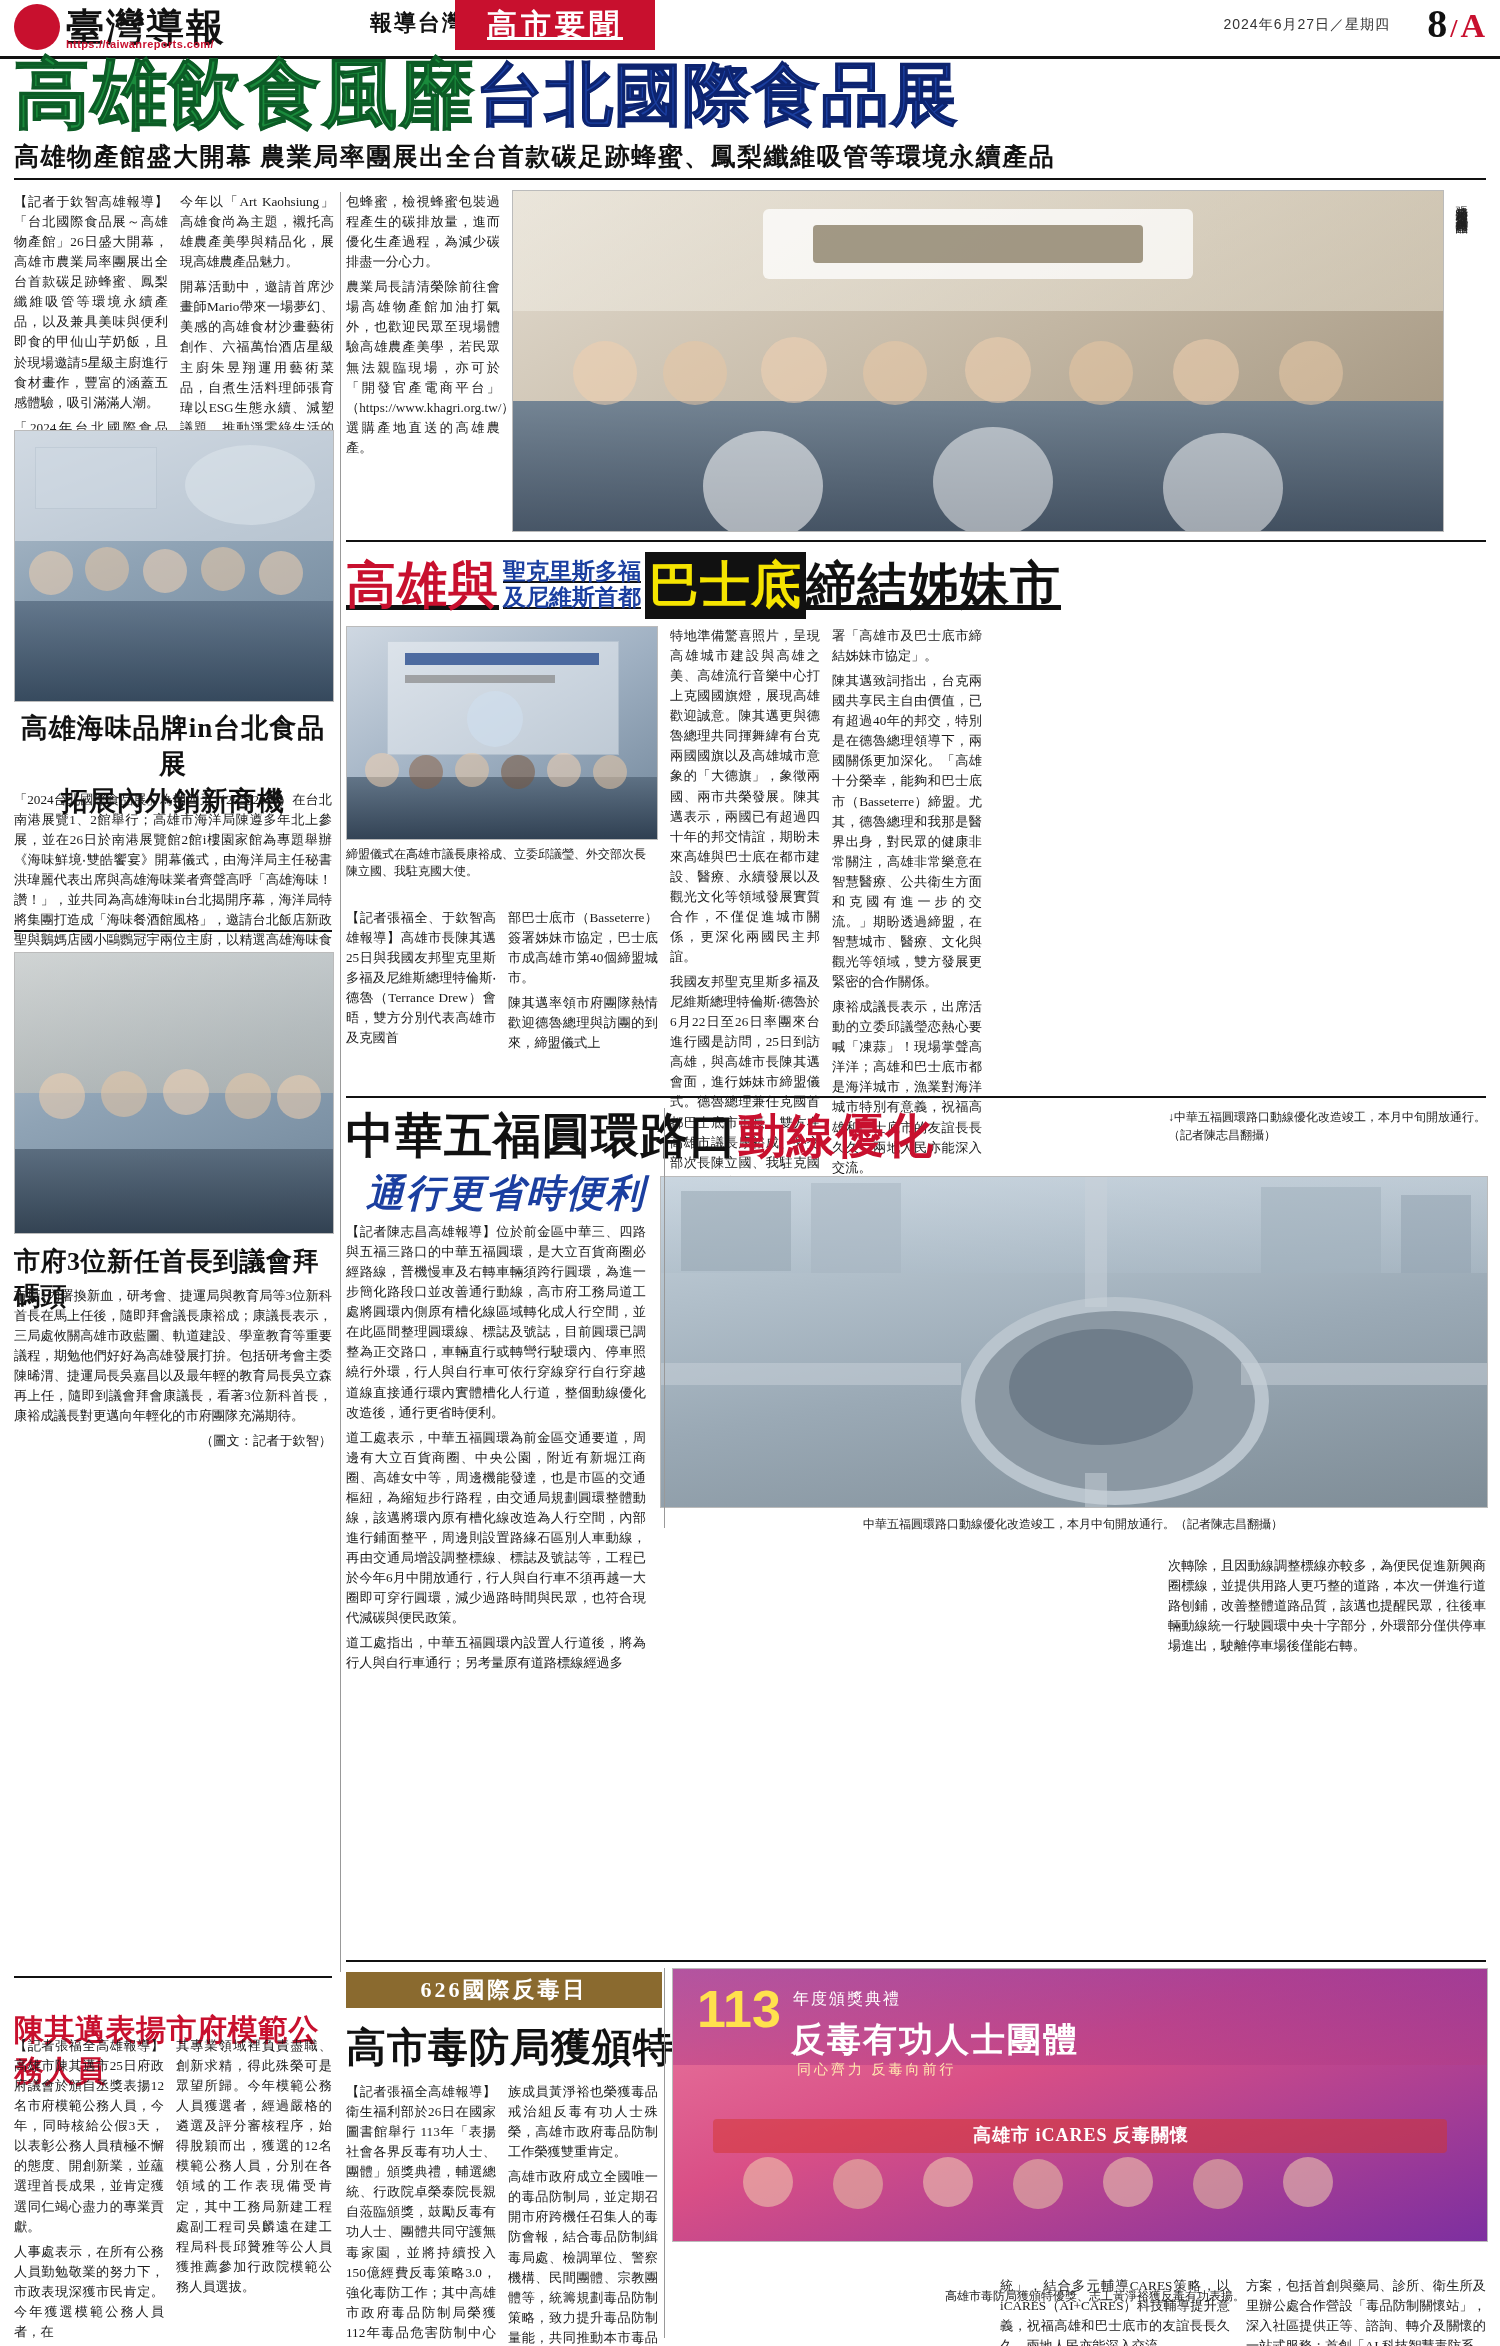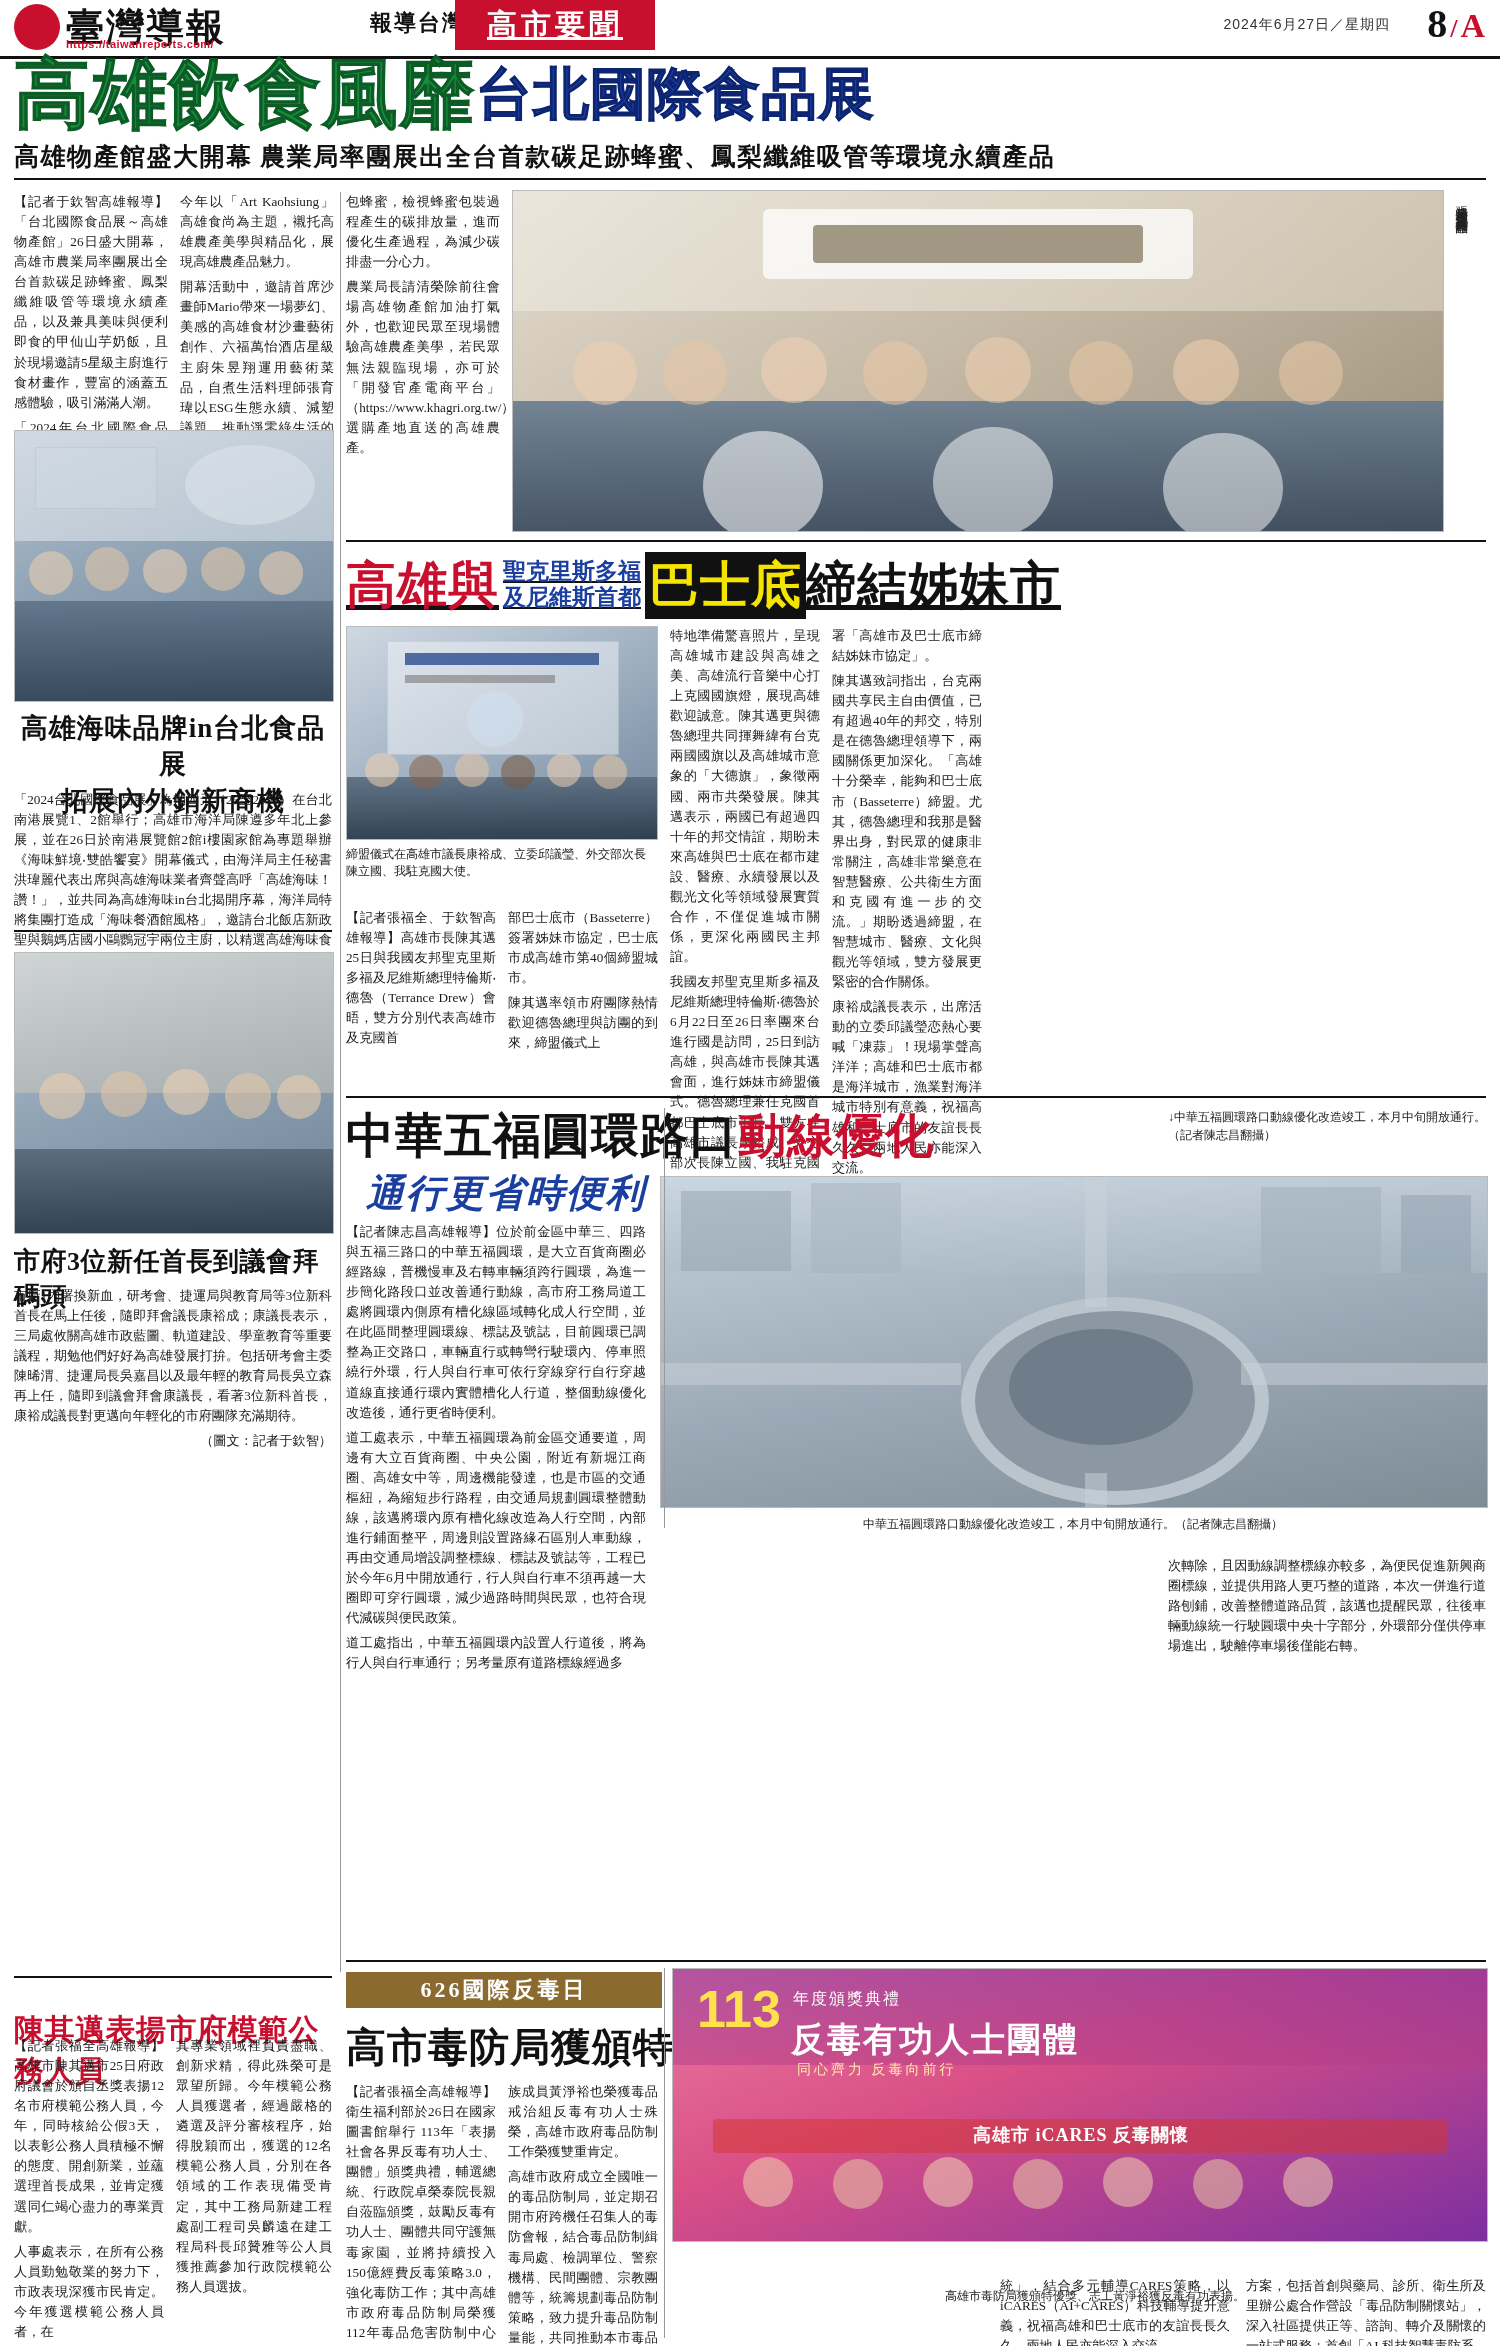--- a/index.html
+++ b/index.html
@@ -15,21 +15,21 @@
   .mast-sub{position:absolute;left:370px;top:8px;font-size:22px;font-weight:bold;letter-spacing:2px;color:#111;}
   .mast-section{position:absolute;left:455px;top:0px;width:200px;height:50px;background:#c8102e;color:#fff;font-size:30px;font-weight:bold;letter-spacing:4px;display:flex;align-items:center;justify-content:center;text-decoration:underline;}
   .mast-date{position:absolute;right:110px;top:16px;font-family:"Liberation Sans",sans-serif;font-size:14px;color:#333;letter-spacing:1px;}
   .mast-page{position:absolute;right:14px;top:0px;font-size:40px;font-weight:bold;color:#111;letter-spacing:1px;display:flex;align-items:baseline;}
   .mast-page .slash{font-size:26px;margin:0 2px;color:#c8102e;}
   .mast-page .sec{color:#c8102e;font-size:34px;}
 
   
   .headline{position:absolute;left:14px;top:58px;width:1472px;height:74px;display:flex;align-items:center;}
   .hl-a{font-size:76px;font-weight:bold;letter-spacing:1px;color:#1a8b3c;-webkit-text-stroke:1px #0c5c26;font-family:Liberation Mono, monospace;}
-  .hl-b{font-size:56px;font-weight:bold;letter-spacing:1px;color:#1b3fa0;-webkit-text-stroke:1px #0d2470;font-family:"Liberation Serif",serif;}
+  .hl-b{font-size:68px;font-weight:bold;letter-spacing:1px;color:#1b3fa0;-webkit-text-stroke:1px #0d2470;font-family:"Liberation Serif",serif;}
   .subhead{position:absolute;left:14px;top:140px;width:1472px;font-size:25px;font-weight:bold;letter-spacing:1.5px;color:#111;}
   .rule-top{position:absolute;left:14px;top:178px;width:1472px;height:2px;background:#111;}
 
   
   .col{position:absolute;font-size:13.2px;line-height:1.52;text-align:justify;color:#1a1a1a;}
   .col p{margin:0 0 5px 0;text-indent:0;}
   .photo{position:absolute;background:#d8d8d8;overflow:hidden;border:1px solid #bbb;}
   .cap{position:absolute;font-size:12px;line-height:1.45;color:#222;}
   .vcap{position:absolute;writing-mode:vertical-rl;text-orientation:upright;font-size:12.5px;line-height:1.5;letter-spacing:1px;color:#222;}
   .hr{position:absolute;background:#111;}

